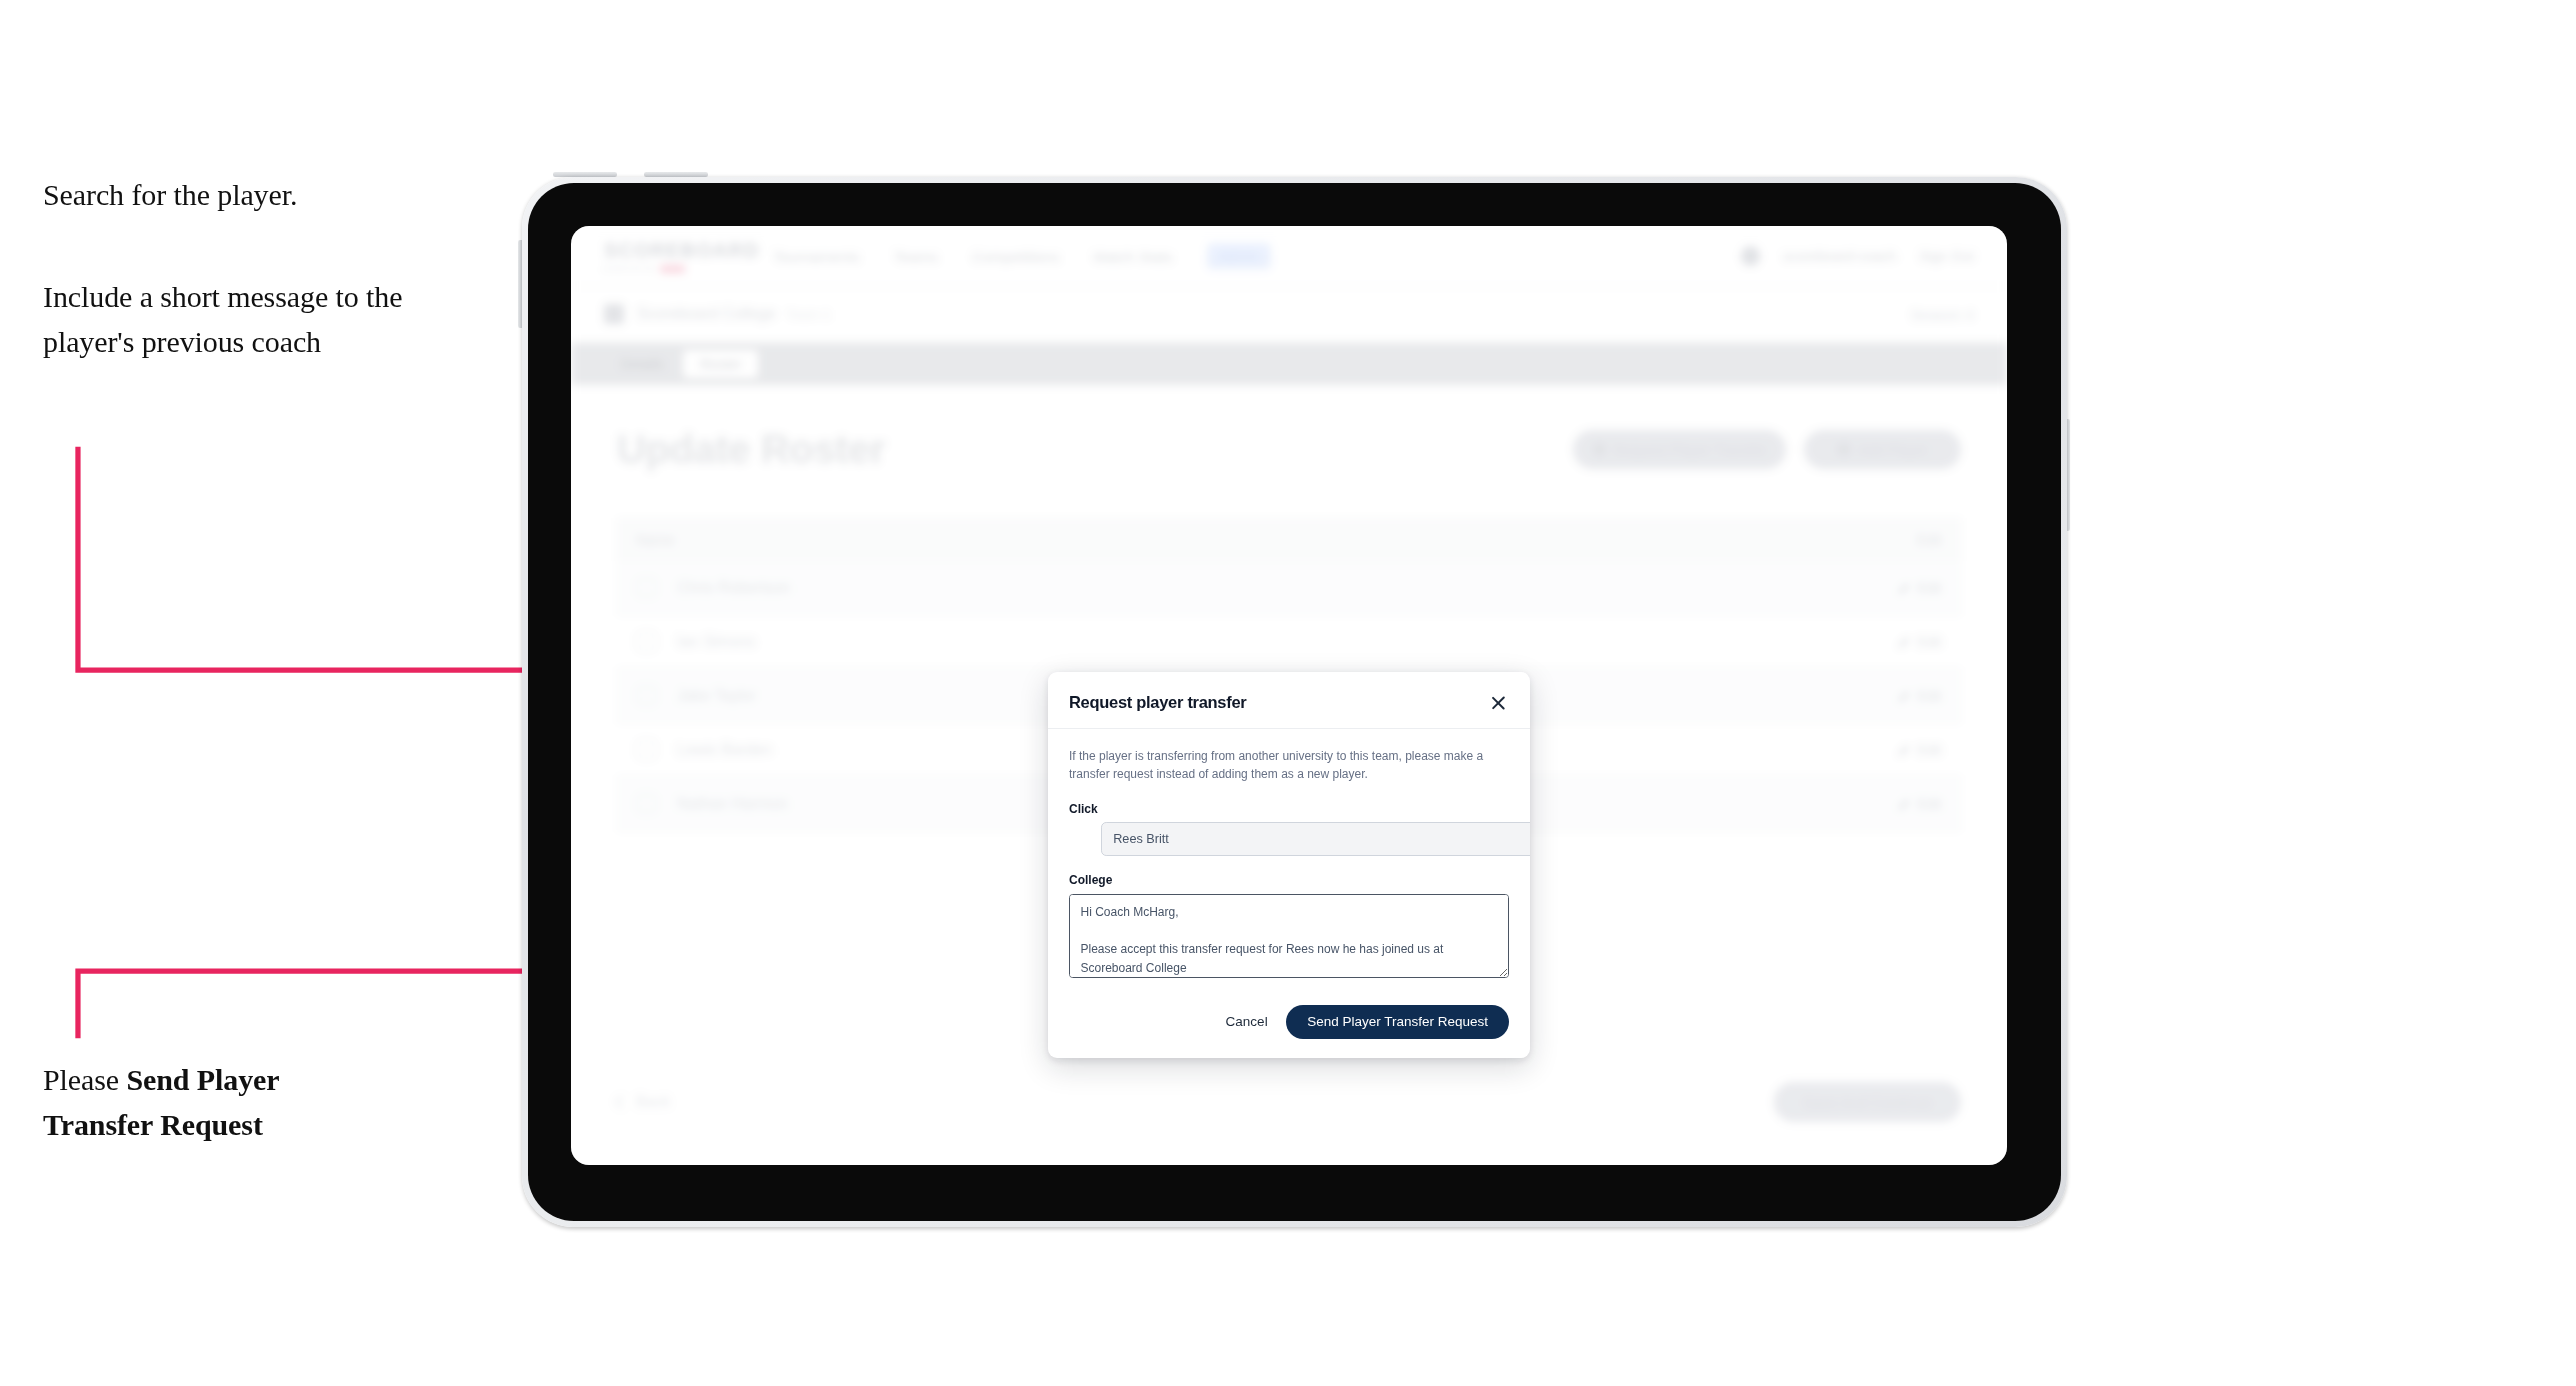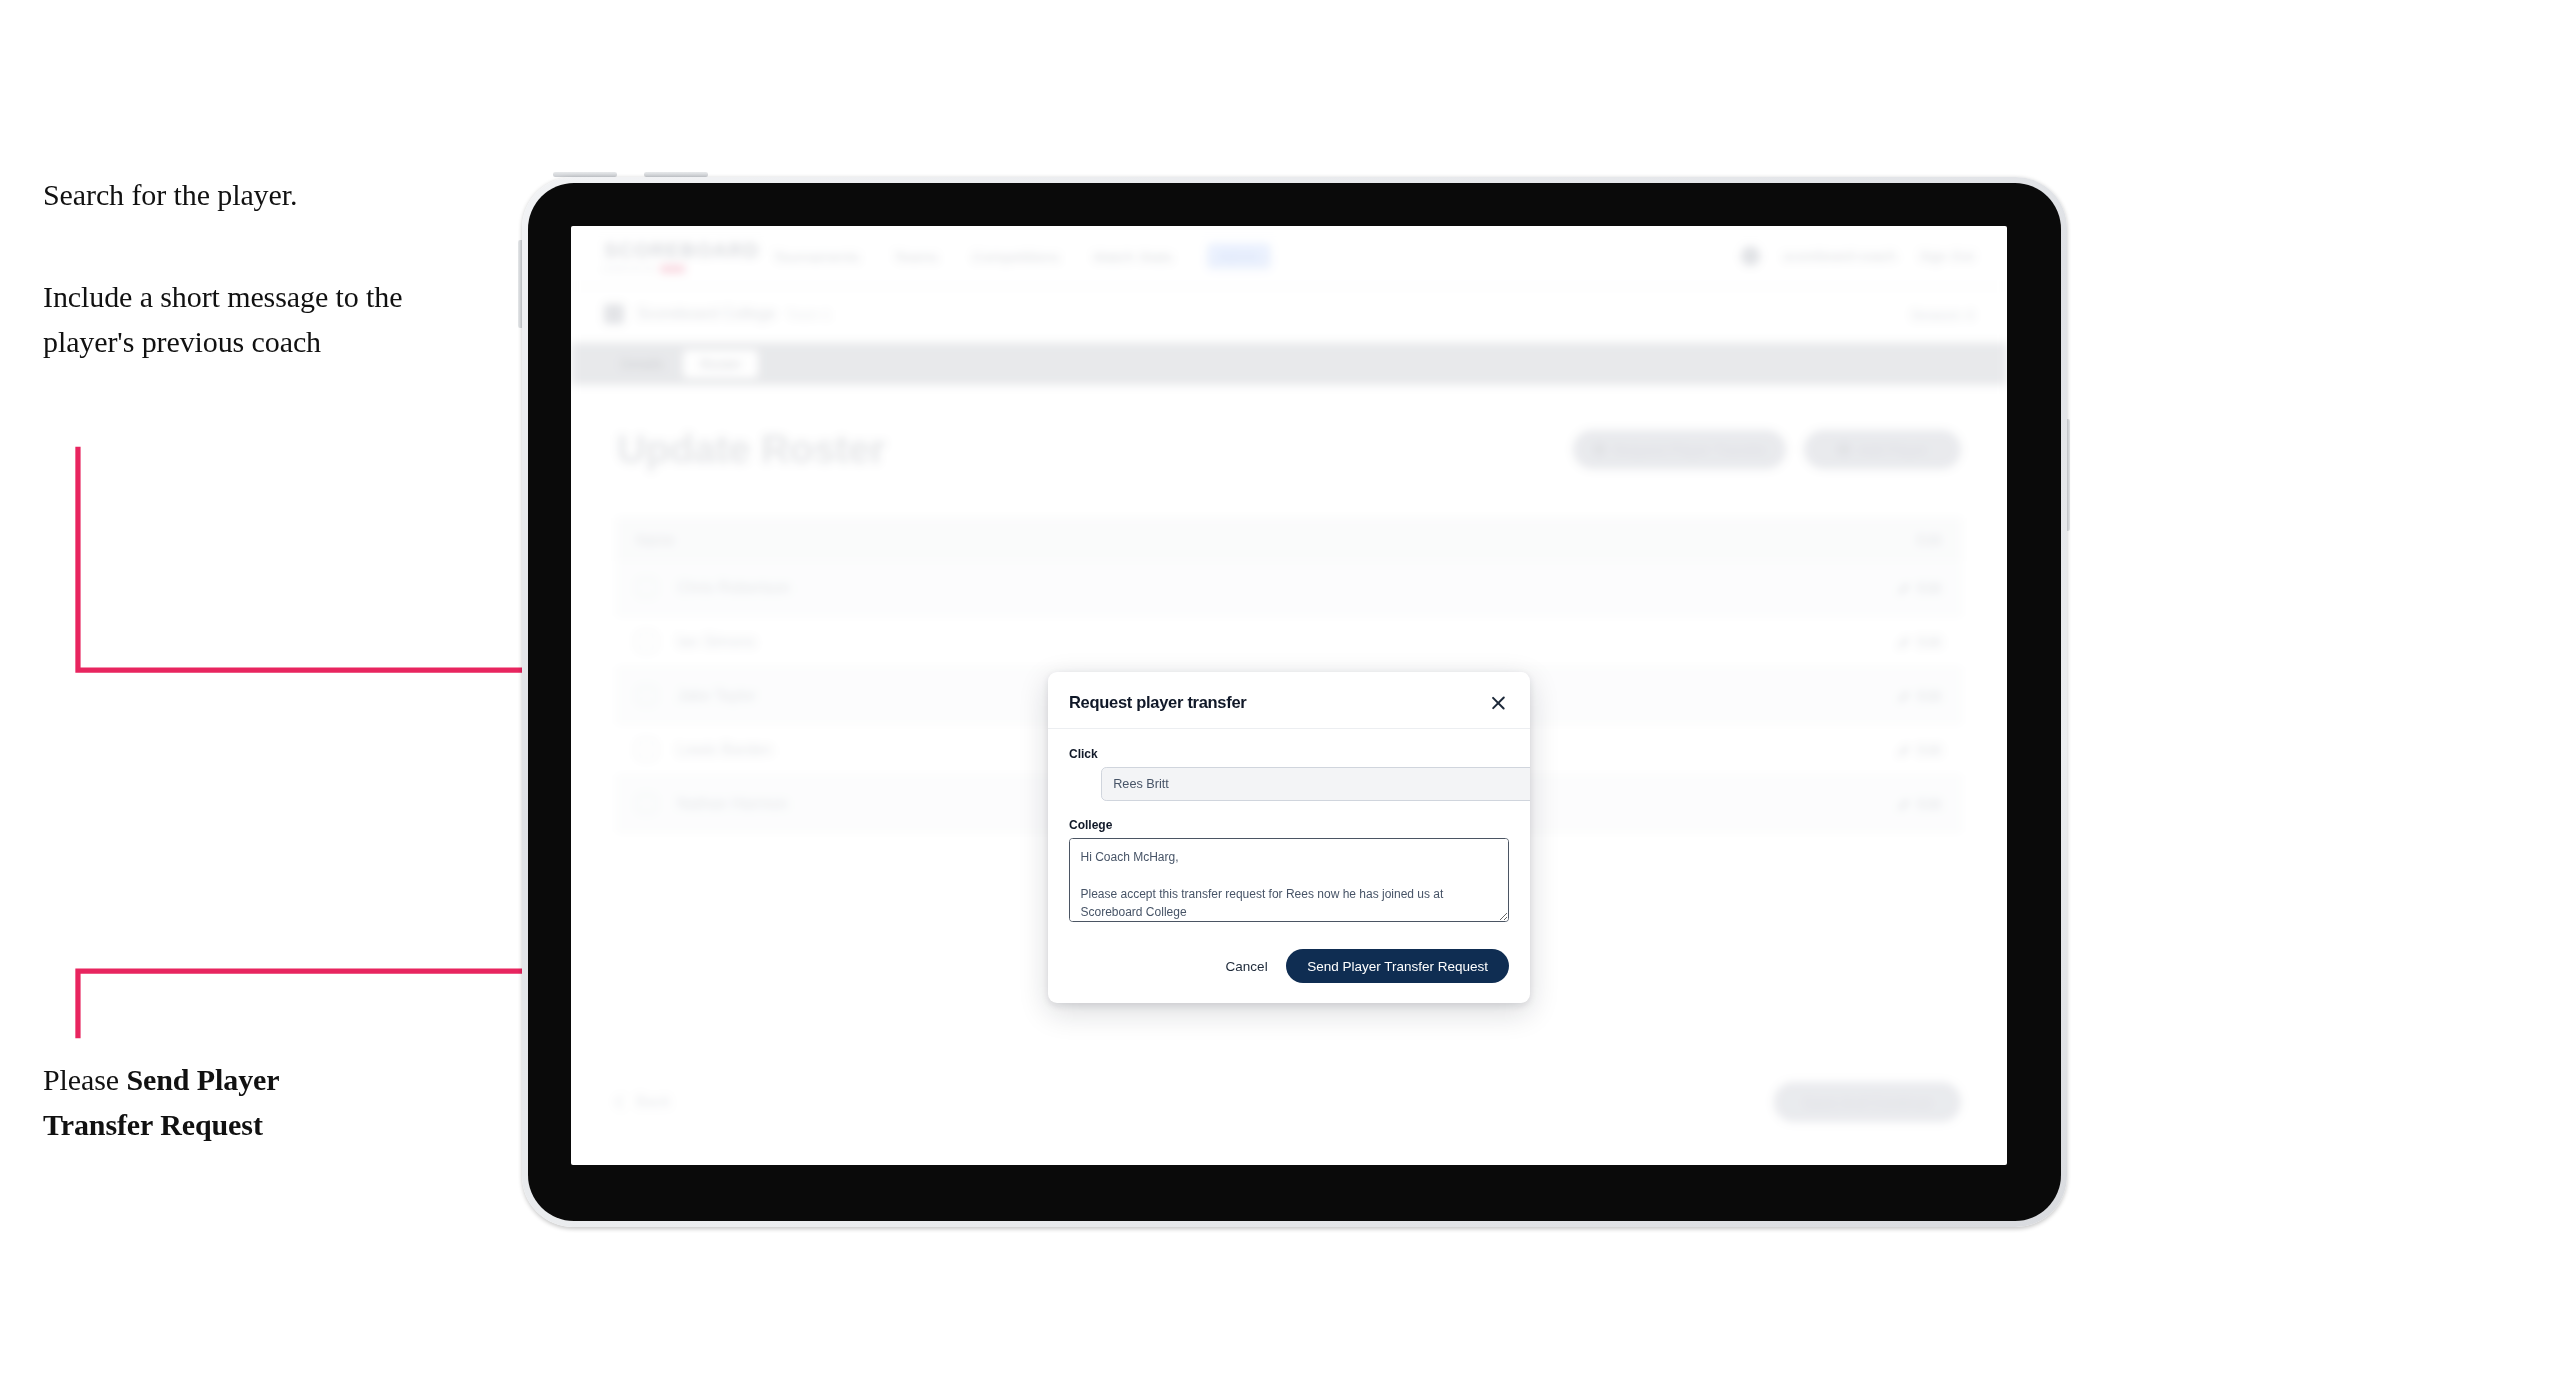--- a/index.html
+++ b/index.html
@@ -62,21 +62,21 @@
     background: #0a0a0a;
     border-radius: 46px;
   }
   #screen {
     position: absolute;
     left: 49px;
     top: 49px;
     width: 1436px;
     height: 939px;
     background: #ffffff;
-    border-radius: 2px;
+    border-radius: 18px;
     overflow: hidden;
   }
   
   .hw {
     position: absolute;
     background: linear-gradient(180deg,#e6e8ea,#c9ccd0);
     border-radius: 2.2px;
   }
   #hw-vol-a { left: 553px;  top: 172px; width: 64px;  height: 5.2px; }
   #hw-vol-b { left: 644px;  top: 172px; width: 64px;  height: 5.2px; }
@@ -405,20 +405,21 @@
 
       <div id="modal-wrap">
         <div id="modal">
 
           <div id="modal-header">
             <div id="modal-title">Request player transfer</div>
             <div id="modal-close"></div>
           </div>
 
           <div id="modal-body">
+            <p id="modal-desc">If the player is transferring from another university to this team, please make a transfer request instead of adding them as a new player.</p>
 
             <div>
               <label class="field-label">Click</label>
               <input id="player-input" type="text" value="Rees Britt" style="">
             </div>
 
             <div id="field-message">
               <label class="field-label">College</label>
               <textarea id="message-input" style="">Hi Coach McHarg,
 

